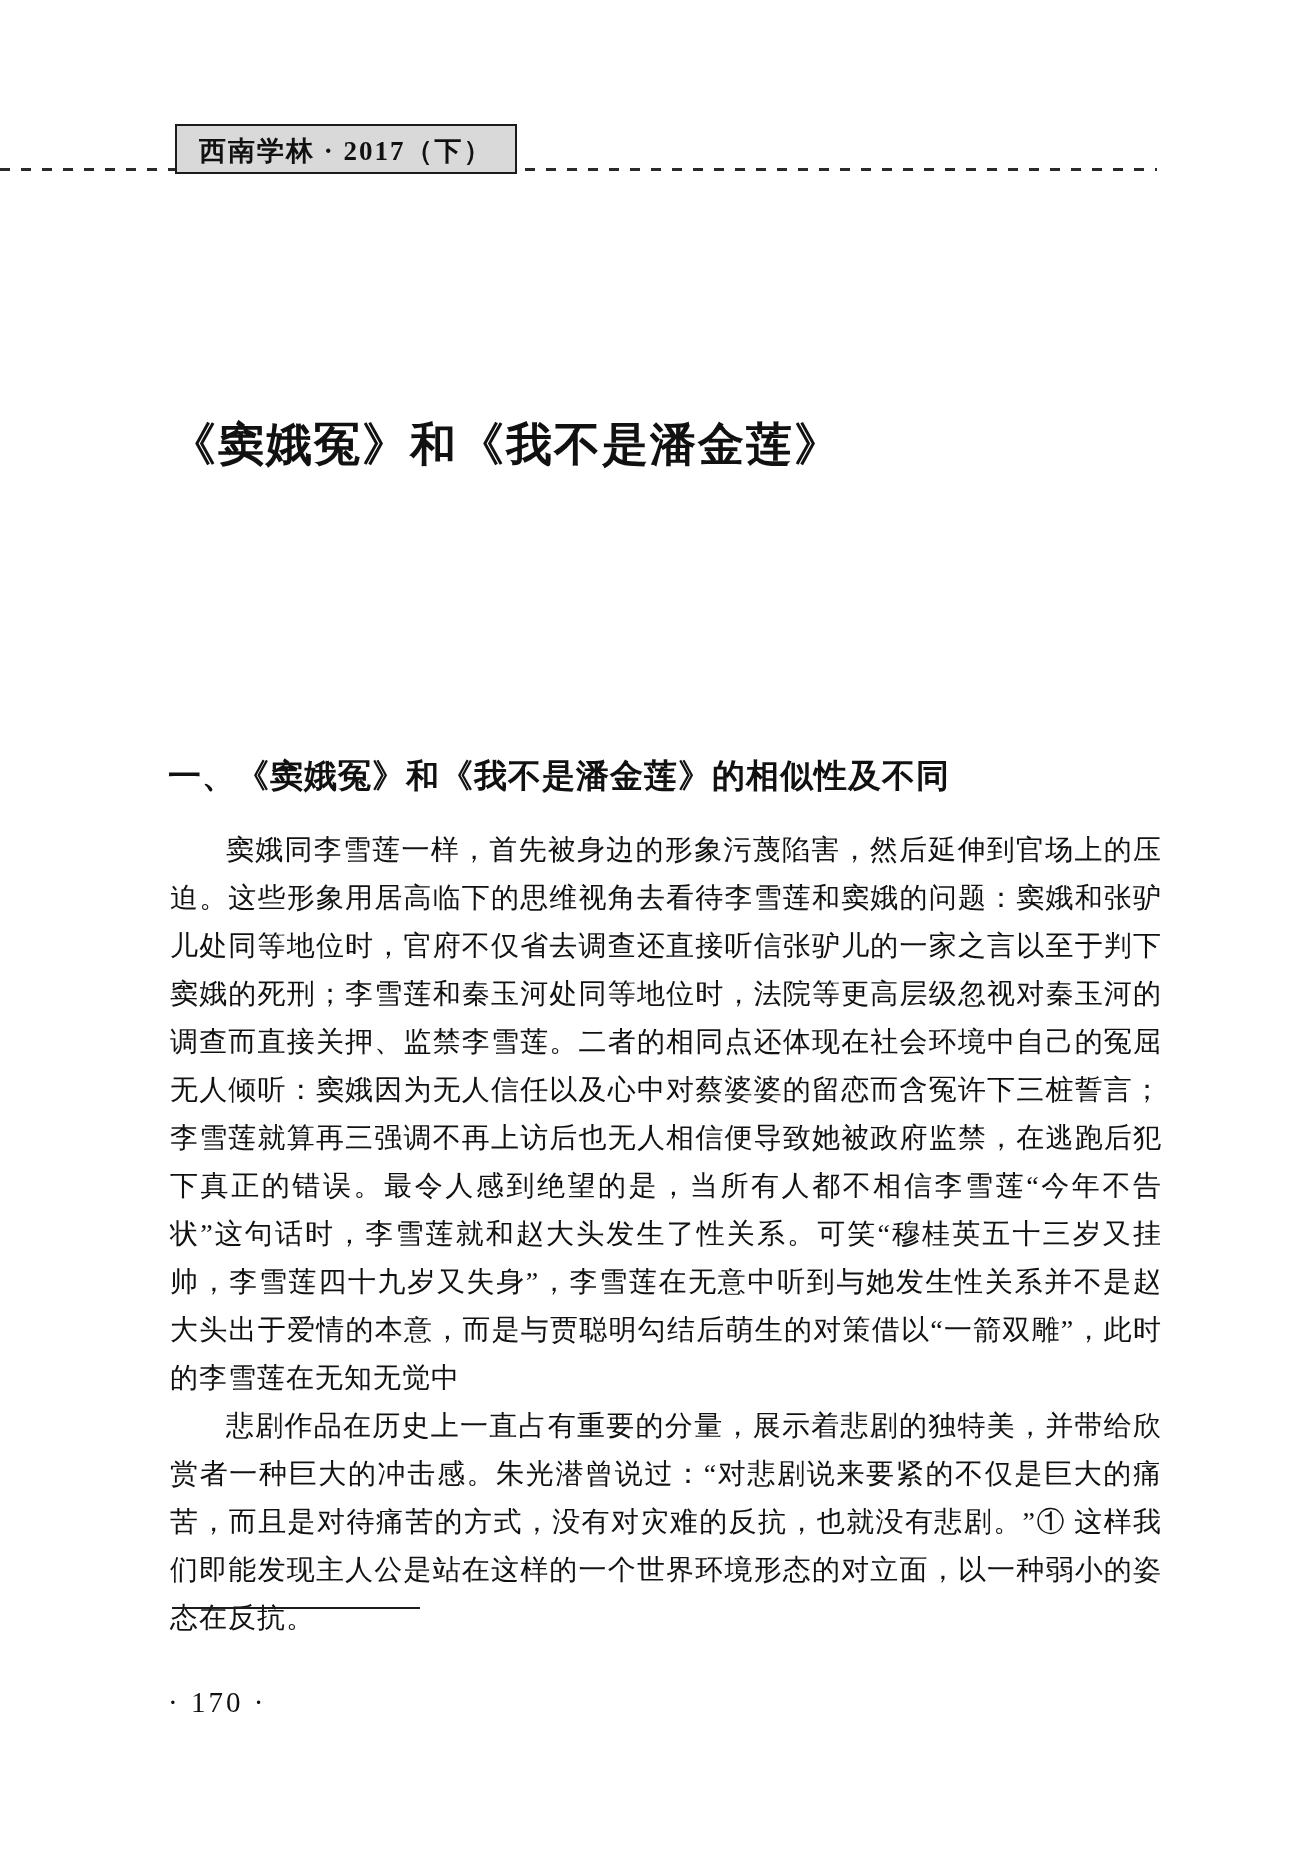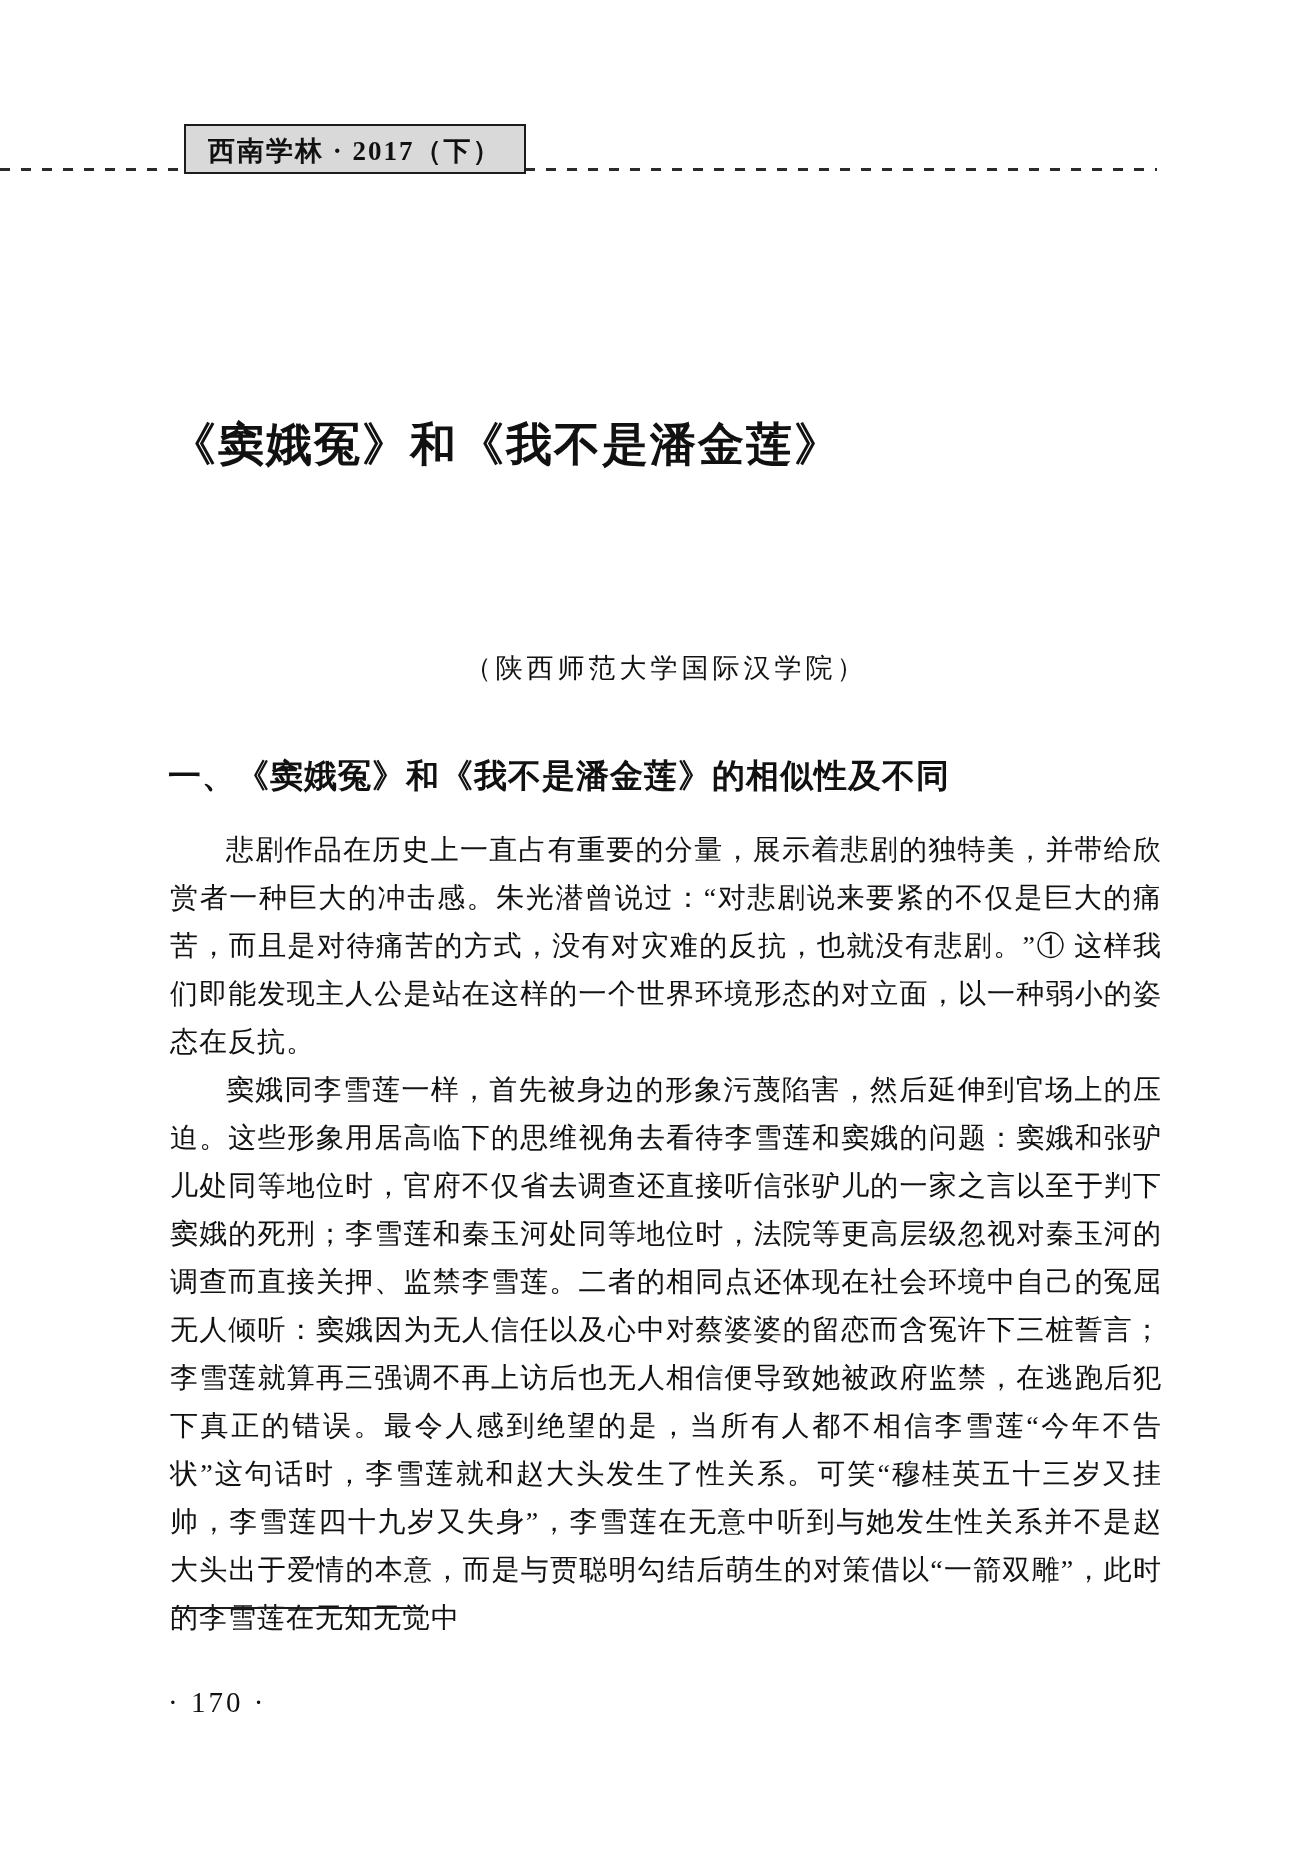--- a/index.html
+++ b/index.html
@@ -11,21 +11,21 @@
   }
   .page {
     position: relative;
     width: 1307px;
     height: 1859px;
     background: #ffffff;
     overflow: hidden;
   }
   .journal-badge {
     position: absolute;
-    left: 184px;
+    left: 175px;
     top: 124px;
     height: 50px;
     line-height: 50px;
     padding: 0 22px;
     background: #d9d9d9;
     border: 2px solid #1c1c1c;
     font-size: 27px;
     font-weight: bold;
     letter-spacing: 2px;
     z-index: 2;
@@ -129,27 +129,26 @@
 
   <div class="journal-badge">西南学林 · 2017（下）</div>
 
   <div class="dashed-rule"></div>
 
   <div class="title-block">
     <div>《窦娥冤》和《我不是潘金莲》</div>
   </div>
 
 
-  <div class="author-affiliation">（陕西师范大学国际汉学院）</div>
 
   <h2 class="section-heading">一、《窦娥冤》和《我不是潘金莲》的相似性及不同</h2>
 
   <div class="body-text">
+    <p>窦娥同李雪莲一样，首先被身边的形象污蔑陷害，然后延伸到官场上的压迫。这些形象用居高临下的思维视角去看待李雪莲和窦娥的问题：窦娥和张驴儿处同等地位时，官府不仅省去调查还直接听信张驴儿的一家之言以至于判下窦娥的死刑；李雪莲和秦玉河处同等地位时，法院等更高层级忽视对秦玉河的调查而直接关押、监禁李雪莲。二者的相同点还体现在社会环境中自己的冤屈无人倾听：窦娥因为无人信任以及心中对蔡婆婆的留恋而含冤许下三桩誓言；李雪莲就算再三强调不再上访后也无人相信便导致她被政府监禁，在逃跑后犯下真正的错误。最令人感到绝望的是，当所有人都不相信李雪莲“今年不告状”这句话时，李雪莲就和赵大头发生了性关系。可笑“穆桂英五十三岁又挂帅，李雪莲四十九岁又失身”，李雪莲在无意中听到与她发生性关系并不是赵大头出于爱情的本意，而是与贾聪明勾结后萌生的对策借以“一箭双雕”，此时的李雪莲在无知无觉中</p>
     <p>悲剧作品在历史上一直占有重要的分量，展示着悲剧的独特美，并带给欣赏者一种巨大的冲击感。朱光潜曾说过：“对悲剧说来要紧的不仅是巨大的痛苦，而且是对待痛苦的方式，没有对灾难的反抗，也就没有悲剧。”① 这样我们即能发现主人公是站在这样的一个世界环境形态的对立面，以一种弱小的姿态在反抗。</p>
-    <p>窦娥同李雪莲一样，首先被身边的形象污蔑陷害，然后延伸到官场上的压迫。这些形象用居高临下的思维视角去看待李雪莲和窦娥的问题：窦娥和张驴儿处同等地位时，官府不仅省去调查还直接听信张驴儿的一家之言以至于判下窦娥的死刑；李雪莲和秦玉河处同等地位时，法院等更高层级忽视对秦玉河的调查而直接关押、监禁李雪莲。二者的相同点还体现在社会环境中自己的冤屈无人倾听：窦娥因为无人信任以及心中对蔡婆婆的留恋而含冤许下三桩誓言；李雪莲就算再三强调不再上访后也无人相信便导致她被政府监禁，在逃跑后犯下真正的错误。最令人感到绝望的是，当所有人都不相信李雪莲“今年不告状”这句话时，李雪莲就和赵大头发生了性关系。可笑“穆桂英五十三岁又挂帅，李雪莲四十九岁又失身”，李雪莲在无意中听到与她发生性关系并不是赵大头出于爱情的本意，而是与贾聪明勾结后萌生的对策借以“一箭双雕”，此时的李雪莲在无知无觉中</p>
   </div>
 
   <div class="footnote-rule"></div>
 
 
   <div class="page-number">· 170 ·</div>
 
 </div>
 
 </body></html>

